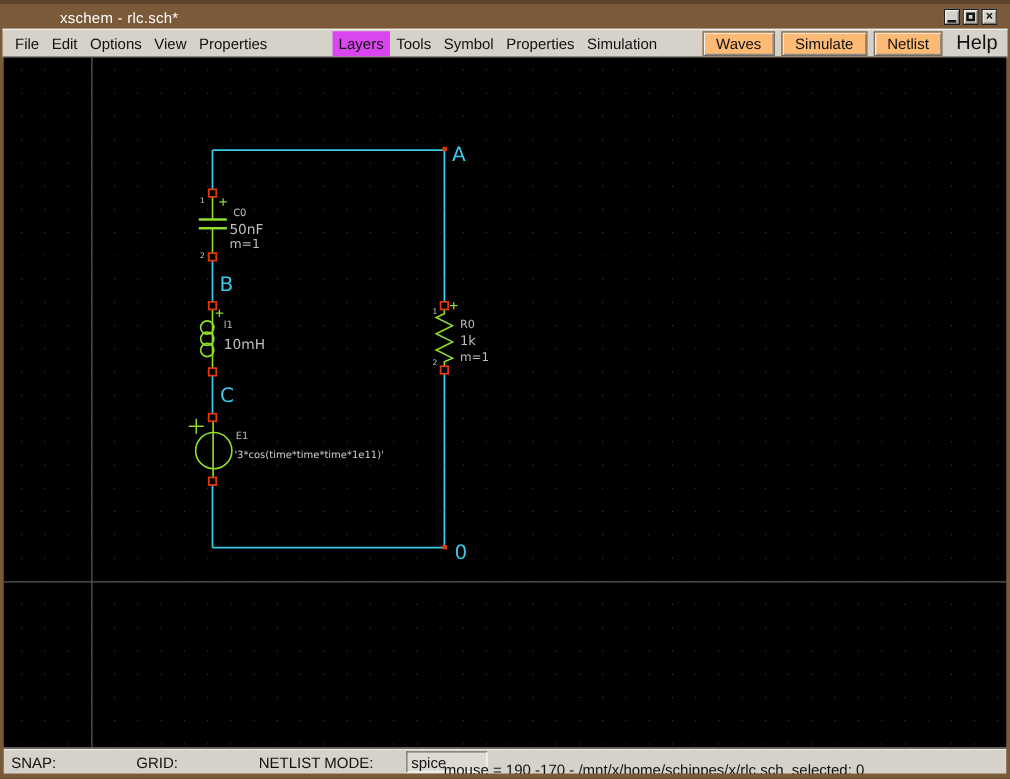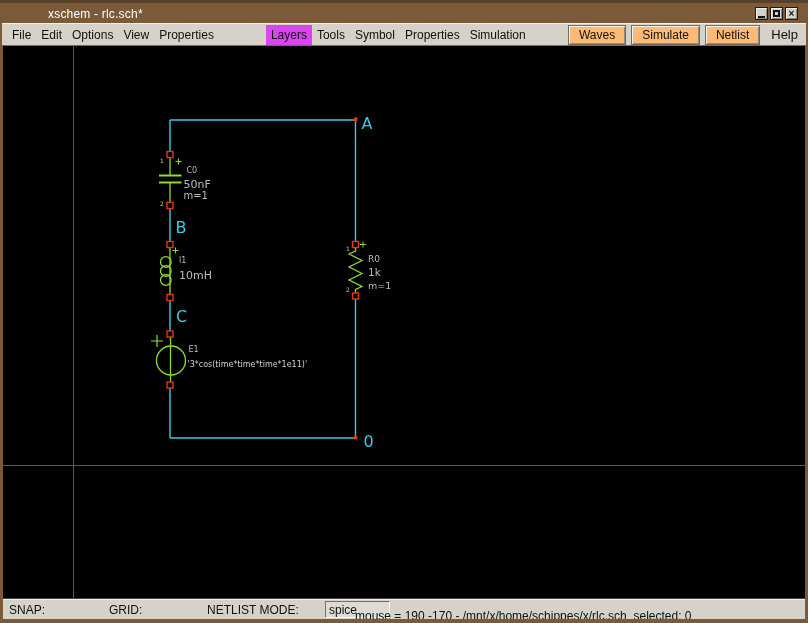--- a/index.html
+++ b/index.html
@@ -28,21 +28,21 @@
              background:#d6d2c9; display:flex; align-items:center;
              border-top:1px solid #f2f0ea; border-bottom:1px solid #6e6c65;
              padding-left:5px; }
   .menu-item { font-size:12px; color:#111; padding:3px 5px; white-space:nowrap; }
   .menu-item.active { background:#d946ef;margin-left:47px; }
   .mb-spacer { flex:1; }
   .mb-button { font-size:12px; color:#111; background:#fdba74; height:20px;
                padding:0 10px; margin-right:5px; display:flex; align-items:center;
                border:1px solid #6e6c65;
                box-shadow:inset 1px 1px 0 #f4f2ec, inset -1px -1px 0 #8d8a82; }
-  .menu-help { font-size:13px; color:#111; padding:3px 8px 3px 6px; }
+  .menu-help { font-size:16px; color:#111; padding:3px 8px 3px 6px; }
 
   
   .canvas { position:absolute; left:3px; top:45px; width:802px; height:552px;
             background-color:#000;
             background-image:radial-gradient(circle 1px at 1px 1px, #474747 60%, transparent 62%);
             background-size:18.6px 18.6px; background-position:13.2px 8.8px; }
   .axis-v { position:absolute; left:70px; top:0; width:1px; height:552px; background:#585858; }
   .axis-h { position:absolute; left:0; top:419px; width:802px; height:1px; background:#585858; }
   .schematic-svg { position:absolute; left:0; top:0; }
   .sch-label { font-family:"DejaVu Sans", sans-serif; }

